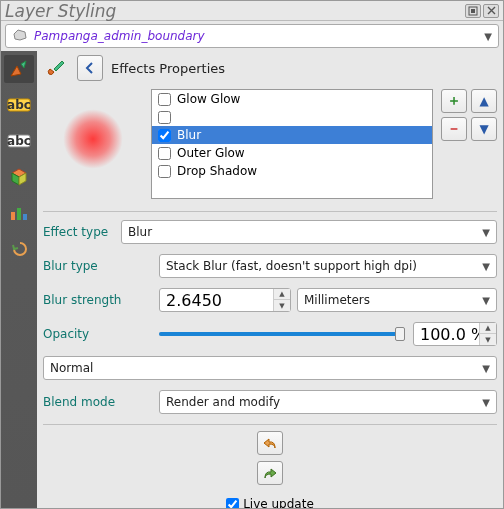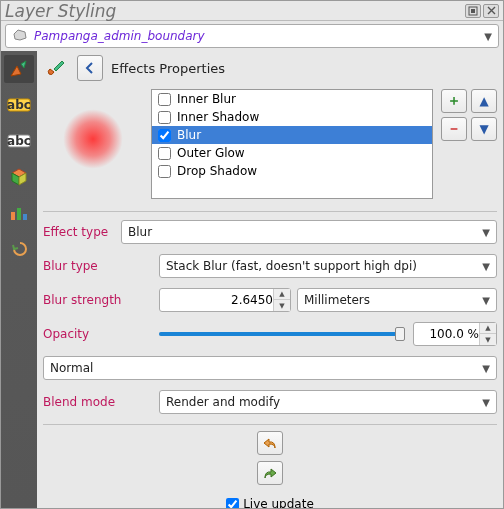--- a/index.html
+++ b/index.html
@@ -25,27 +25,27 @@
 .preview-dot { width: 60px; height: 60px; border-radius: 50%; background: radial-gradient(circle, rgba(255,40,40,0.9) 0%, rgba(255,40,40,0.5) 40%, rgba(255,40,40,0) 70%); }
 .effects-list { flex: 1; border: 1px solid #999; background: #fff; height: 110px; overflow: hidden; }
 .effect-item { display: flex; align-items: center; height: 18px; padding: 0 6px; gap: 6px; cursor: pointer; }
 .effect-item.selected { background: #3d7fd6; color: #fff; }
 .effect-item input[type=checkbox] { width: 13px; height: 13px; }
 .effects-btns { display: flex; flex-direction: column; gap: 4px; width: 56px; }
 .btn-row { display: flex; gap: 4px; }
 .sq-btn { width: 26px; height: 24px; border: 1px solid #999; border-radius: 3px; background: linear-gradient(#fafafa,#eaeaea); display: flex; align-items: center; justify-content: center; cursor: pointer; }
 .divider { border-top: 1px solid #c0c0c0; margin: 4px 0 8px 0; }
 .form-row { display: flex; align-items: center; margin-bottom: 10px; gap: 6px; }
-.form-label { width: 110px; color: #be185d; }
+.form-label { width: 110px; color: #0f766e; }
 .form-label.sm { width: 72px; }
 .combo { flex: 1; height: 24px; border: 1px solid #aaa; background: #fff; border-radius: 3px; display: flex; align-items: center; padding: 0 6px; cursor: pointer; }
 .combo .text { flex: 1; color: #222; }
 .combo .arrow { color: #555; font-size: 10px; }
 .spin { width: 132px; height: 24px; border: 1px solid #aaa; background: #fff; border-radius: 3px; display: flex; align-items: center; padding: 0 0 0 6px; }
-.spin input { border: none; outline: none; width: 100%; font-size: 12px; background: transparent; text-align: right; }
+.spin input { border: none; outline: none; width: 100%; font-size: 16px; background: transparent; }
 .spin-btns { display: flex; flex-direction: column; border-left: 1px solid #ccc; }
 .spin-btns div { width: 16px; height: 11px; display:flex; align-items:center; justify-content:center; font-size:7px; color:#555; background:#eee; cursor:pointer;}
 .spin-btns div:first-child{border-bottom:1px solid #ccc;}
 .slider-wrap { flex: 1; display: flex; align-items: center; gap: 8px; }
 .slider { flex: 1; height: 18px; position: relative; }
 .slider-track { position: absolute; top: 7px; left: 0; right: 0; height: 4px; background: #bbb; border-radius: 2px; }
 .slider-fill { position: absolute; top: 7px; left: 0; height: 4px; background: #1a84d6; border-radius: 2px; width: 98%; }
 .slider-thumb { position: absolute; top: 2px; width: 10px; height: 14px; background: #f2f2f2; border:1px solid #888; border-radius:2px; left: calc(98% - 5px); cursor:pointer;}
 .opacity-spin { width: 84px; }
 .footer { border-top: 1px solid #c0c0c0; padding: 6px 6px; display: flex; align-items: center; gap: 6px; flex-direction: column; }
@@ -141,25 +141,24 @@
         <span class="header-title">Effects Properties</span>
       </div>
 
       <div class="effects-row">
         <div class="preview">
           <div class="preview-dot"></div>
         </div>
         <div class="effects-list" id="effects-list">
             <div class="effect-item">
               <input type="checkbox" style="">
-              <span>Inner Blur</span>
-            </div>
-            <div class="effect-item">
-              <input type="checkbox" style="">
-              <span>Inner Shadow</span>
+              <span>Glow Glow</span>
+            </div>
+            <div class="effect-item">
+              <input type="checkbox" style="">
             </div>
             <div class="effect-item selected">
               <input type="checkbox" checked="" style="">
               <span>Blur</span>
             </div>
             <div class="effect-item">
               <input type="checkbox" style="">
               <span>Outer Glow</span>
             </div>
             <div class="effect-item">

